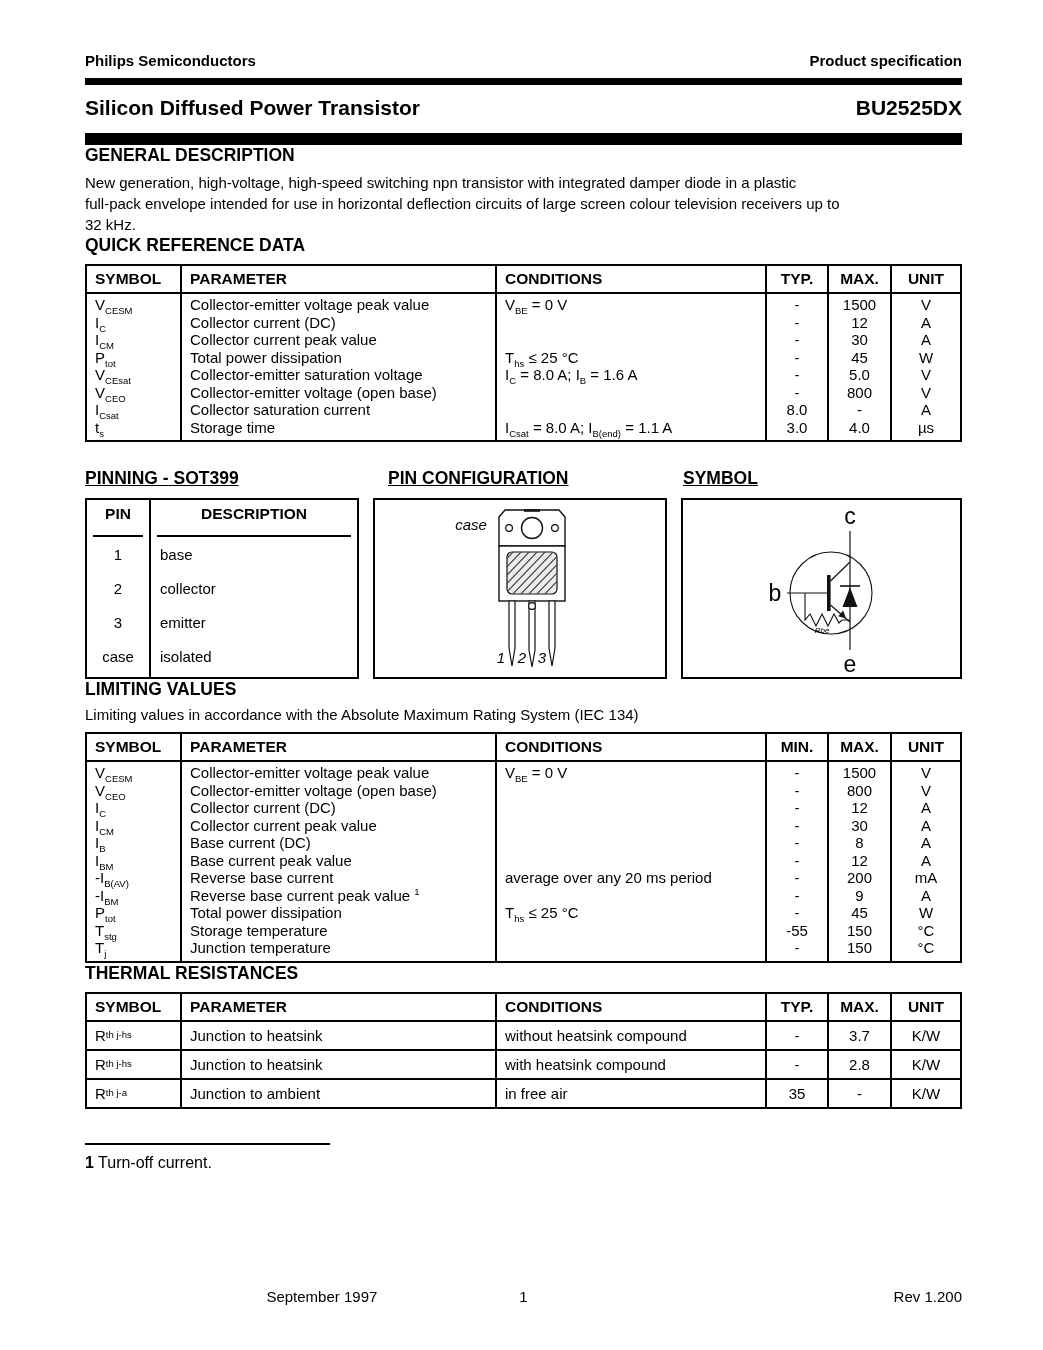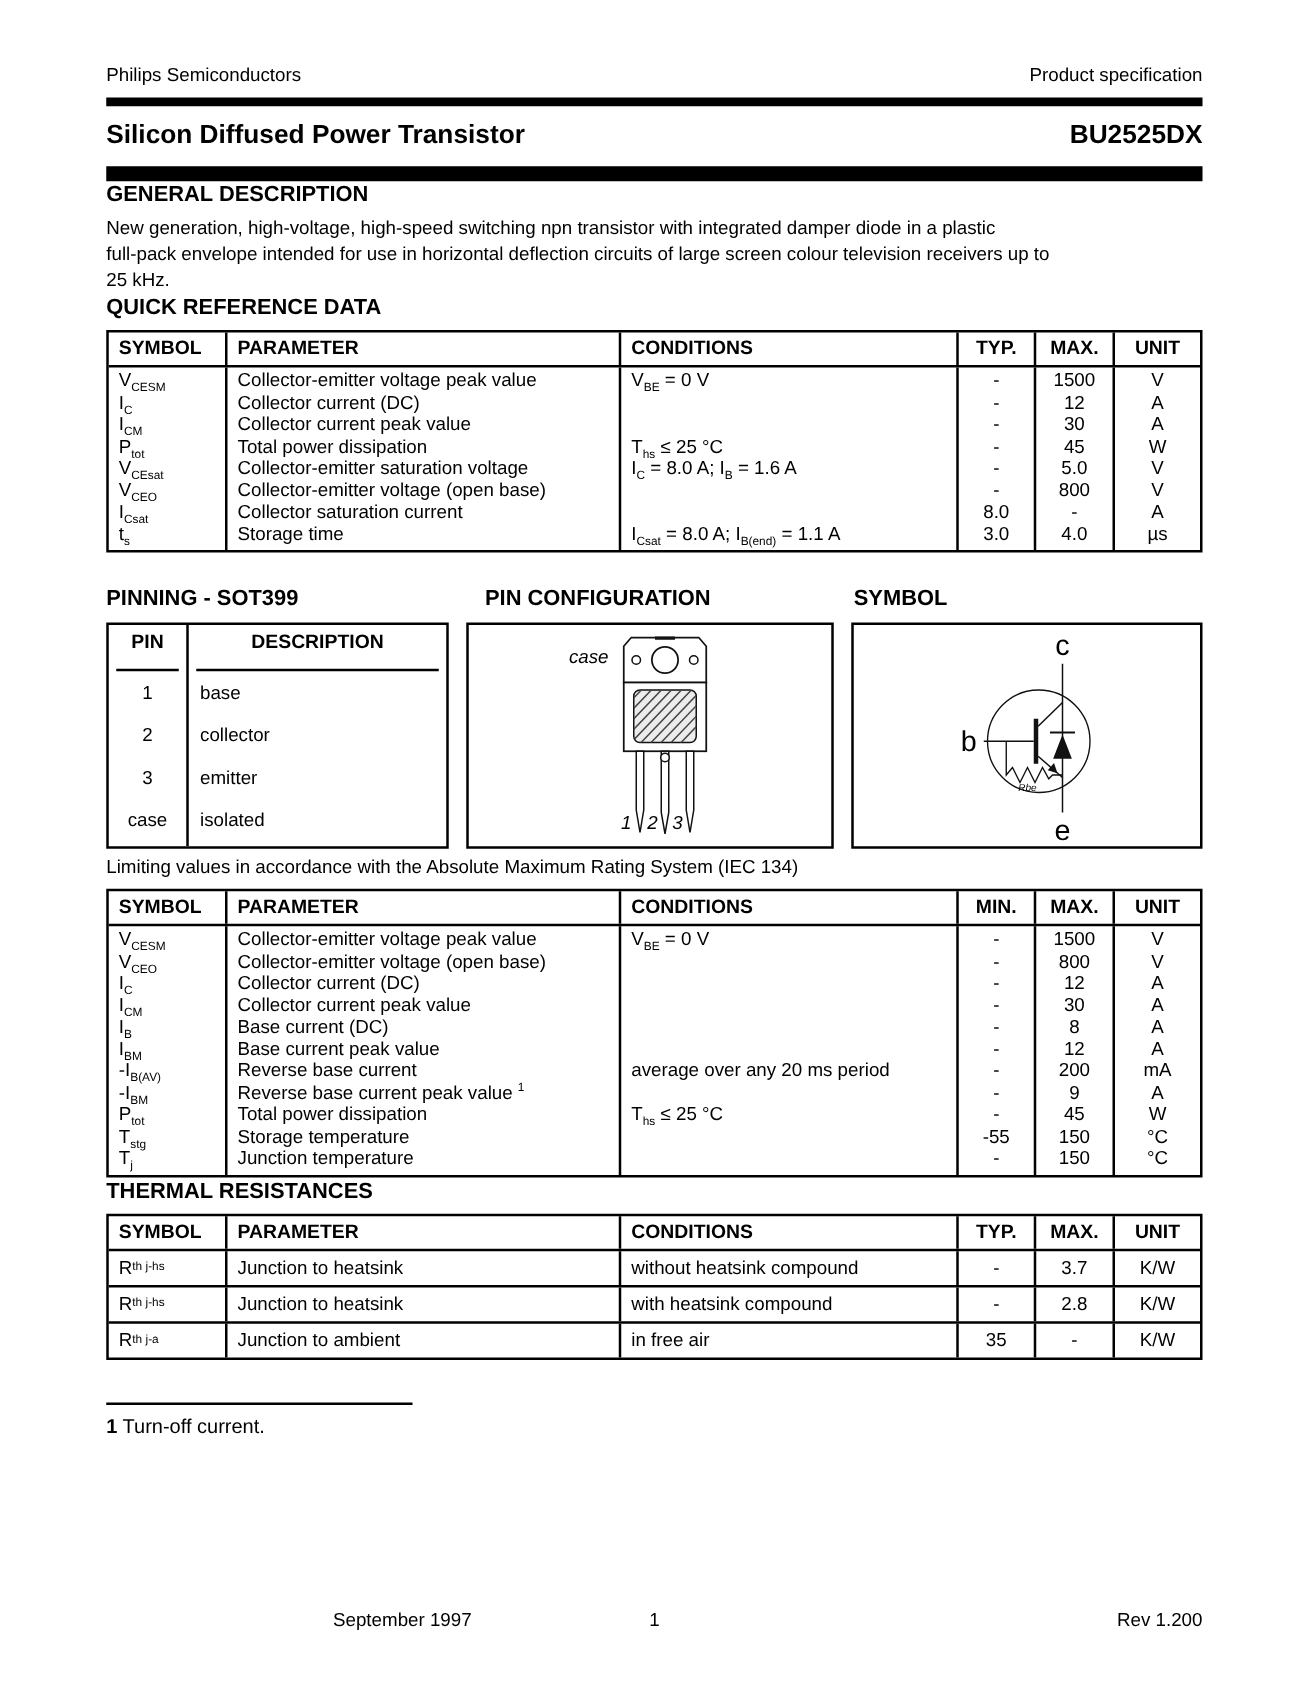--- a/index.html
+++ b/index.html
@@ -1,18 +1,18 @@
 <!DOCTYPE html>
 <html><head>
 <meta charset="utf-8">
 <style>
   html,body{margin:0;padding:0;background:#fff;}
   body{width:1043px;height:1350px;position:relative;font-family:"Liberation Sans",sans-serif;color:#000;-webkit-font-smoothing:antialiased;}
   .page{position:relative;width:1043px;height:1350px;box-sizing:border-box;padding:52px 81px 0 85px;overflow:hidden;}
-  .topline{display:flex;justify-content:space-between;font-weight:normal;font-size:15px;text-align:right;}
+  .topline{display:flex;justify-content:space-between;font-weight:bold;font-size:15px;text-align:right;}
   .rule-thin{height:7px;background:#000;margin-top:9px;}
   .titlebar{display:flex;justify-content:space-between;align-items:flex-start;margin-top:11px;font-weight:bold;font-size:21px;}
   .rule-thick{height:12px;background:#000;margin-top:13px;}
   h2.sect{font-size:17.5px;font-weight:bold;margin:0;}
   .sect-gd{margin-top:42px;}
   .para{font-size:15px;line-height:21px;margin-top:6px;white-space:pre-line;}
   .sect-qr{margin-top:20px;}
   .sect-lv{margin-top:26px;}
   .sect-th{margin-top:24px;}
   
@@ -28,21 +28,21 @@
   .c-max{width:63px;border-right:2px solid #000;text-align:center;padding-left:0;}
   .c-unit{flex:1;text-align:center;padding-left:0;}
   .ln{height:17.5px;line-height:17.5px;white-space:nowrap;}
   sub{font-size:9.5px;line-height:0;}
   sup{font-size:9.5px;line-height:0;}
   
   .trow{display:flex;border-top:2px solid #000;}
   .trow .cell{box-sizing:border-box;display:flex;align-items:center;height:27px;padding-left:8px;white-space:nowrap;}
   .trow .cell.num{justify-content:center;padding-left:0;}
   
-  .trio-heads{display:flex;margin-top:26px;}
+  .trio-heads{display:flex;margin-top:26px;text-decoration:underline;}
   .trio-heads .h1{width:303px;}
   .trio-heads .h2{width:295px;}
   .trio-heads .h3{flex:1;}
   .trio-row{display:flex;justify-content:space-between;margin-top:9px;}
   .pin-table{box-sizing:border-box;width:274px;height:181px;border:2px solid #000;display:flex;font-size:15px;}
   .pt-col-pin{width:62px;border-right:2px solid #000;display:flex;flex-direction:column;}
   .pt-col-desc{flex:1;display:flex;flex-direction:column;}
   .pt-head{height:32px;display:flex;flex-direction:column;justify-content:space-between;padding-top:5px;font-weight:bold;font-size:15.5px;text-align:center;}
   .pt-underline{height:2px;background:#000;margin:3px 6px 0 6px;}
   .pt-cell{height:34px;display:flex;align-items:center;}
@@ -72,21 +72,21 @@
   <div class="rule-thin"></div>
   <div class="titlebar">
     <span>Silicon Diffused Power Transistor</span>
     <span>BU2525DX</span>
   </div>
   <div class="rule-thick"></div>
 
   <h2 class="sect sect-gd">GENERAL DESCRIPTION</h2>
   <div class="para">New generation, high-voltage, high-speed switching npn transistor with integrated damper diode in a plastic
 full-pack envelope intended for use in horizontal deflection circuits of large screen colour television receivers up to
-25 kHz.</div>
+32 kHz.</div>
 
   <h2 class="sect sect-qr">QUICK REFERENCE DATA</h2>
   <div class="dtable">
     <div class="thead">
       <div class="hc c-sym">SYMBOL</div>
       <div class="hc c-param">PARAMETER</div>
       <div class="hc c-cond">CONDITIONS</div>
       <div class="hc c-typ">TYP.</div>
       <div class="hc c-max">MAX.</div>
       <div class="hc c-unit">UNIT</div>
@@ -238,20 +238,21 @@
         <line x1="147.5" y1="105" x2="167" y2="122" stroke="#111" stroke-width="1.2"></line>
         <polygon points="163,118.5 155.2,116.2 160.2,110.4" fill="#111"></polygon>
         <line x1="157" y1="86" x2="177" y2="86" stroke="#111" stroke-width="1.6"></line>
         <polygon points="159.5,107 174.5,107 167,87.5" fill="#111"></polygon>
         <polyline points="122,93 122,120 127,114 133,126 139,114 145,126 151,114 156,123 159,120 167,120" fill="none" stroke="#111" stroke-width="1.1"></polyline>
         <text x="139" y="133" font-size="8" font-style="italic" text-anchor="middle">Rbe</text>
       </svg>
     </div>
   </div>
 
+  <h2 class="sect sect-lv">LIMITING VALUES</h2>
   <div class="para" style="margin-top:4px;">Limiting values in accordance with the Absolute Maximum Rating System (IEC 134)</div>
   <div class="dtable" style="margin-top:7px;">
     <div class="thead">
       <div class="hc c-sym">SYMBOL</div>
       <div class="hc c-param">PARAMETER</div>
       <div class="hc c-cond">CONDITIONS</div>
       <div class="hc c-typ">MIN.</div>
       <div class="hc c-max">MAX.</div>
       <div class="hc c-unit">UNIT</div>
     </div>

